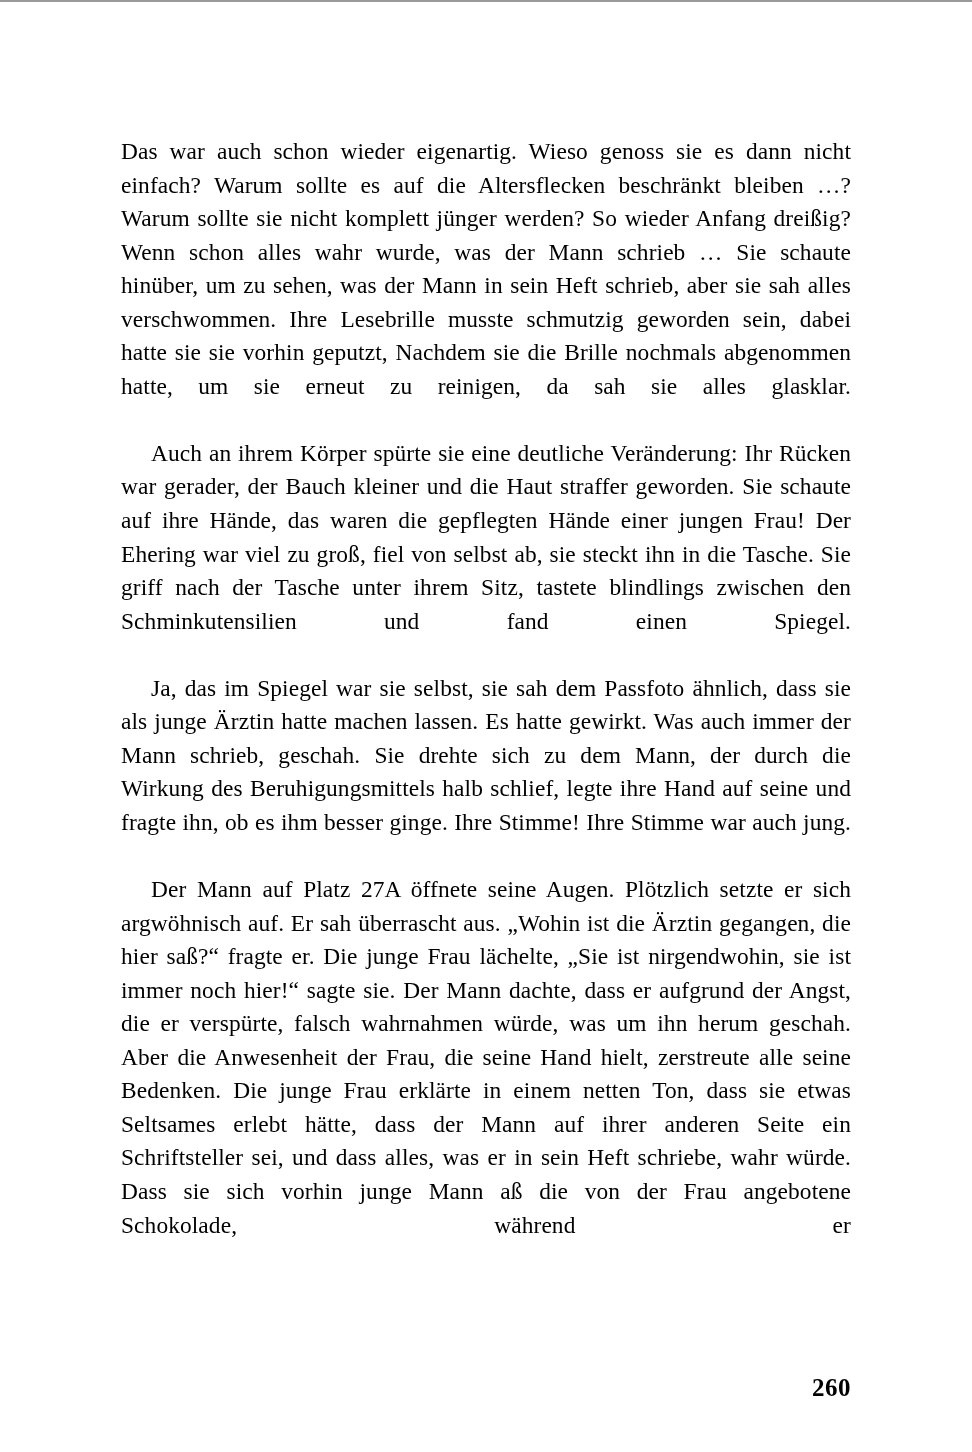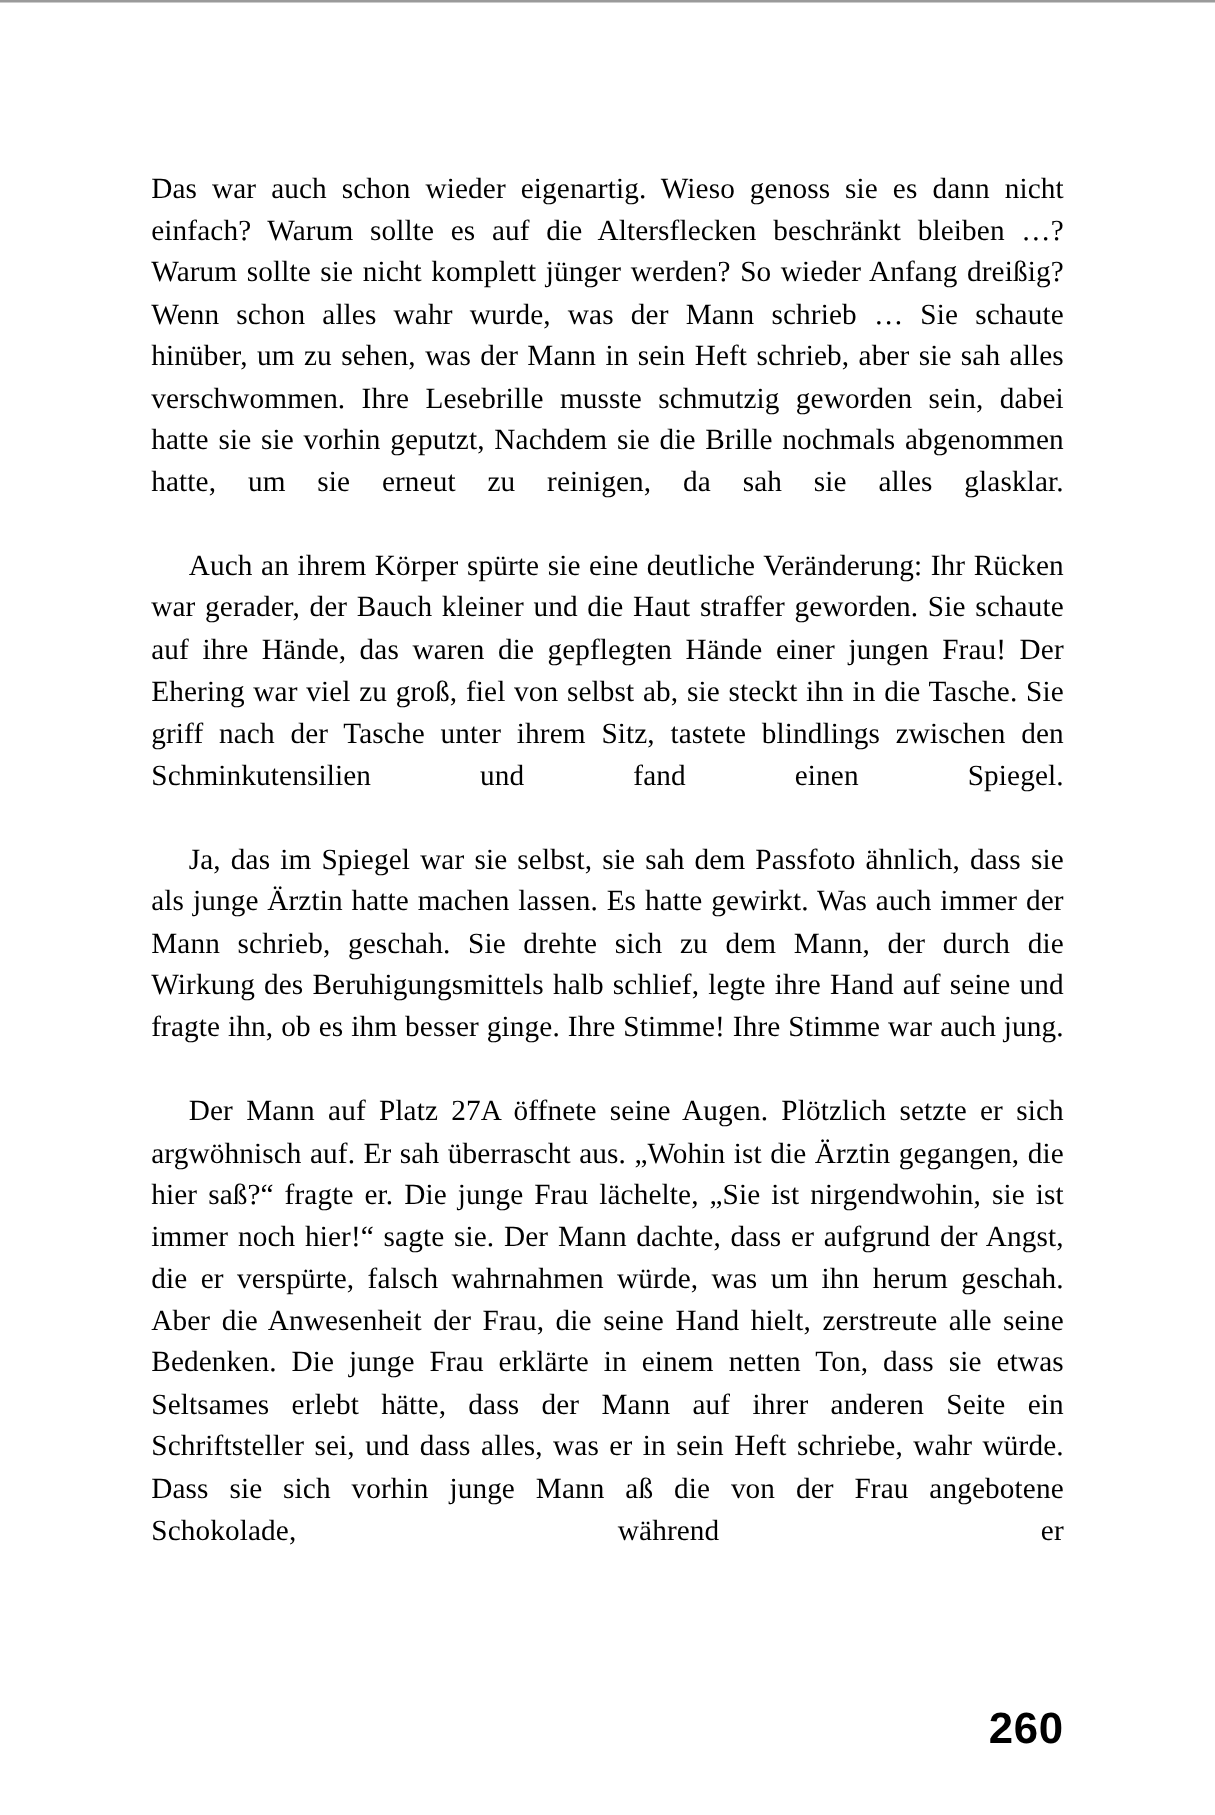--- a/index.html
+++ b/index.html
@@ -53,22 +53,22 @@
   .body-text:after {
     content: "";
     display: inline-block;
     width: 100%;
   }
 
   .page-number {
     position: absolute;
     right: 121px;
     bottom: 52px;
-    font-family: Liberation Sans, sans-serif;
-    font-size: 35px;
+    font-family: Liberation Serif, serif;
+    font-size: 25px;
     font-weight: 700;
     color: #000000;
     letter-spacing: 0.5px;
     line-height: 1;
   }
 </style>
 </head>
 <body>
 
 <div class="page">

